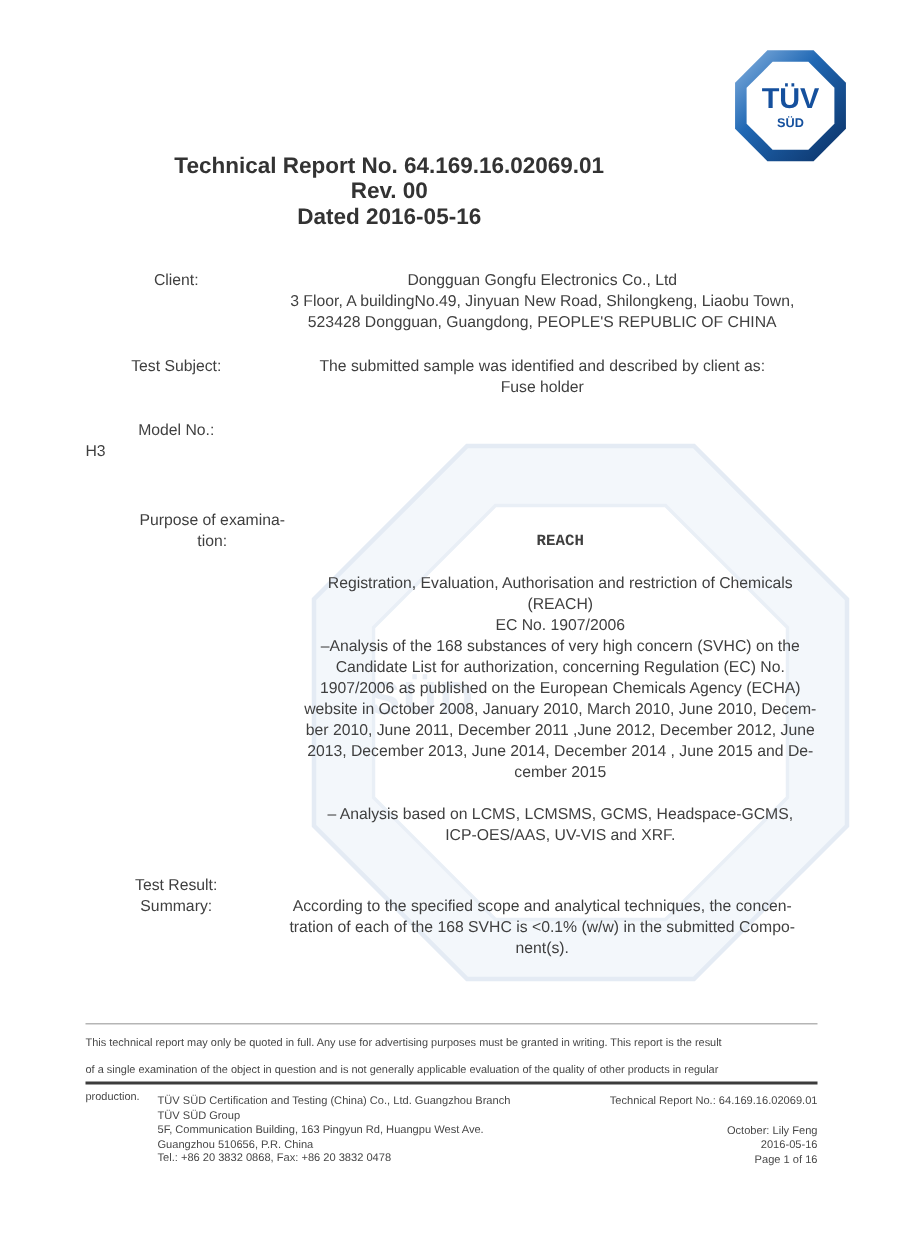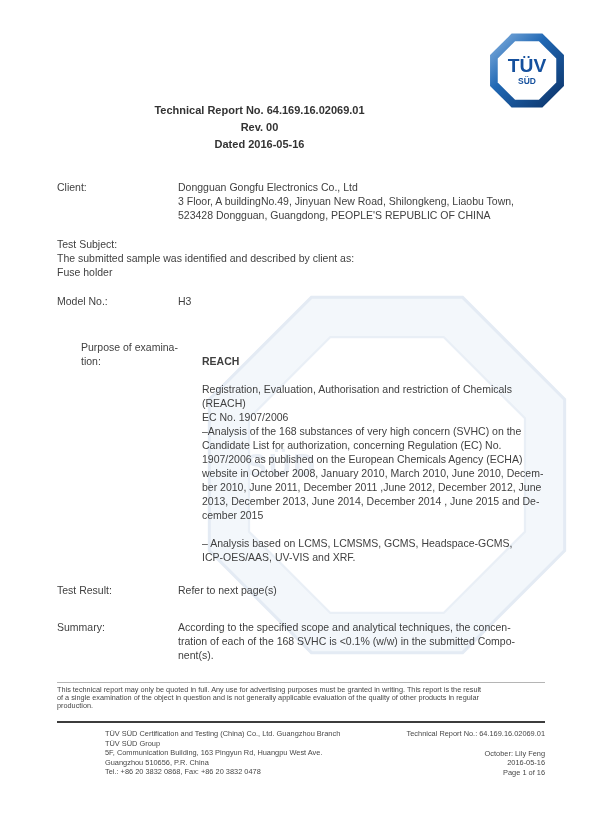--- a/index.html
+++ b/index.html
@@ -23,47 +23,47 @@
     font-size:31px; font-weight:bold; letter-spacing:2px;
     color:#e9eef5; z-index:0; pointer-events:none;
   }
 
   
   .logo { position:absolute; left:487px; top:32px; width:80px; height:77px; z-index:2; }
 
   
   .header {
     position:absolute; left:57px; top:102px; width:405px;
-    text-align:center; font-weight:bold; font-size:11px; line-height:17px;
+    text-align:center; font-weight:bold; font-size:15px; line-height:17px;
     color:#333; z-index:1;
   }
 
   
   .content {
     position:absolute; left:57px; top:180px; width:488px;
     font-size:10.5px; line-height:14px; z-index:1;
   }
-  .row { display:flex; align-items:flex-start; }
+  .row { display:flex; align-items:flex-start;text-align:center; }
   .row .label { width:121px; flex:none; white-space:pre-line; }
   .row .value { flex:1; white-space:pre-line; }
-  .mt-ts { margin-top:15px;flex-direction:column; }
-  .mt-mn { margin-top:15px; }
+  .mt-ts { margin-top:15px; }
+  .mt-mn { margin-top:15px;flex-direction:column; }
   .mt-pu { margin-top:32px;margin-left:24px; }
   .mt-tr { margin-top:5px; }
-  .mt-su { margin-top:23px; }
-  .purpose-heading { font-weight:bold; }
+  .mt-su { margin-top:0; }
+  .purpose-heading { font-weight:bold;font-family:Liberation Mono, monospace; }
 
   
   .thin-rule {
     position:absolute; left:57px; top:682px; width:488px;
     border-top:1px solid #b5b5b5; z-index:1;
   }
   .disclaimer {
     position:absolute; left:57px; top:686px; width:490px;
-    font-size:7.3px; line-height:8px; color:#474747;
+    font-size:7.3px; line-height:18px; color:#474747;
     white-space:pre-line; z-index:1;
   }
   .thick-rule {
     position:absolute; left:57px; top:721px; width:488px;
     border-top:2px solid #3c3c3c; z-index:1;
   }
   .footer-cols {
     position:absolute; left:57px; top:729px; width:488px;
     display:flex; font-size:7.4px; line-height:9.5px; color:#474747; z-index:1;
   }
@@ -138,21 +138,20 @@
 2013, December 2013, June 2014, December 2014 , June 2015 and De-
 cember 2015
 
 – Analysis based on LCMS, LCMSMS, GCMS, Headspace-GCMS,
 ICP-OES/AAS, UV-VIS and XRF.</div>
       </div>
     </div>
 
     <div class="row mt-tr">
       <div class="label">Test Result:</div>
-      <div class="value">Refer to next page(s)</div>
     </div>
 
     <div class="row mt-su">
       <div class="label">Summary:</div>
       <div class="value">According to the specified scope and analytical techniques, the concen-
 tration of each of the 168 SVHC is &lt;0.1% (w/w) in the submitted Compo-
 nent(s).</div>
     </div>
 
   </div>

